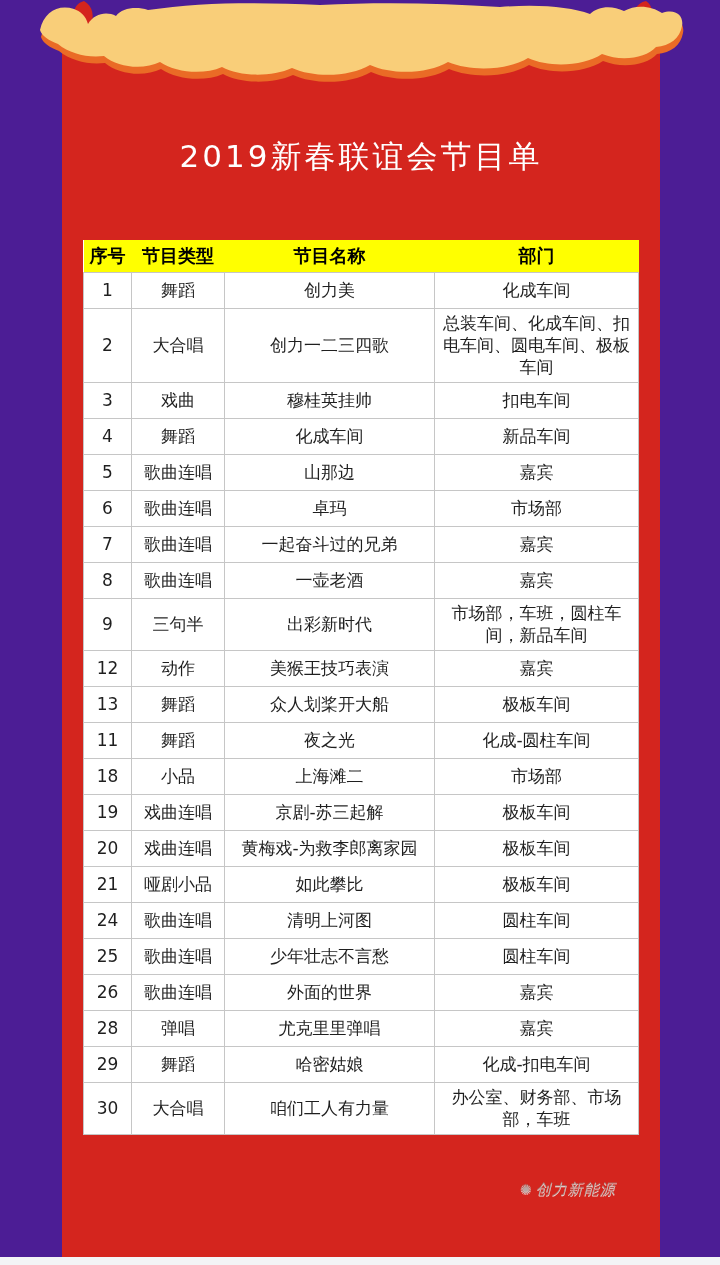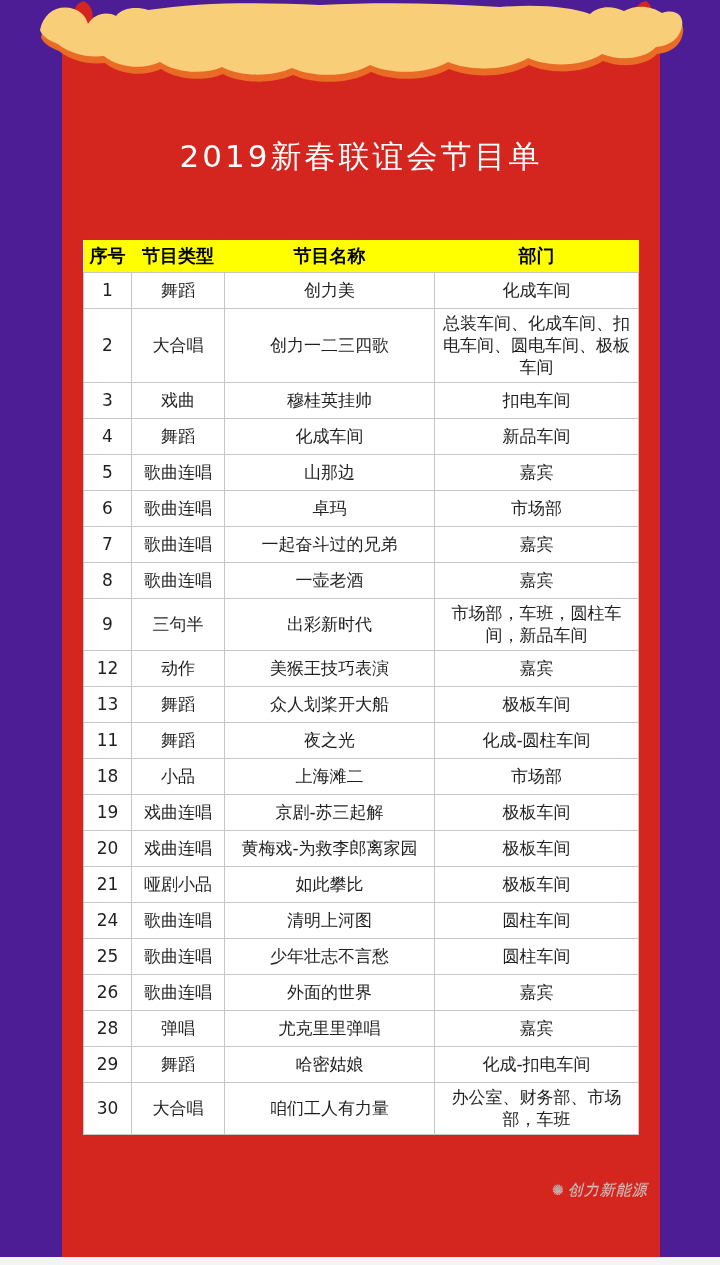--- a/index.html
+++ b/index.html
@@ -81,21 +81,21 @@
   .bottom-strip {
     position: absolute;
     left: 0;
     top: 1257px;
     width: 720px;
     height: 8px;
     background: var(--footer_strip, #f3f4f6);
   }
   .watermark {
     position: absolute;
-    left: 552px;
+    left: 520px;
     top: 1180px;
     width: 150px;
     color: rgba(148, 138, 132, 0.62);
     text-shadow: 0 1px 0 rgba(255,255,255,0.8);
     font-size: 15px;
     letter-spacing: 1px;
     white-space: nowrap;
     font-style: italic;
     pointer-events: none;
   }

